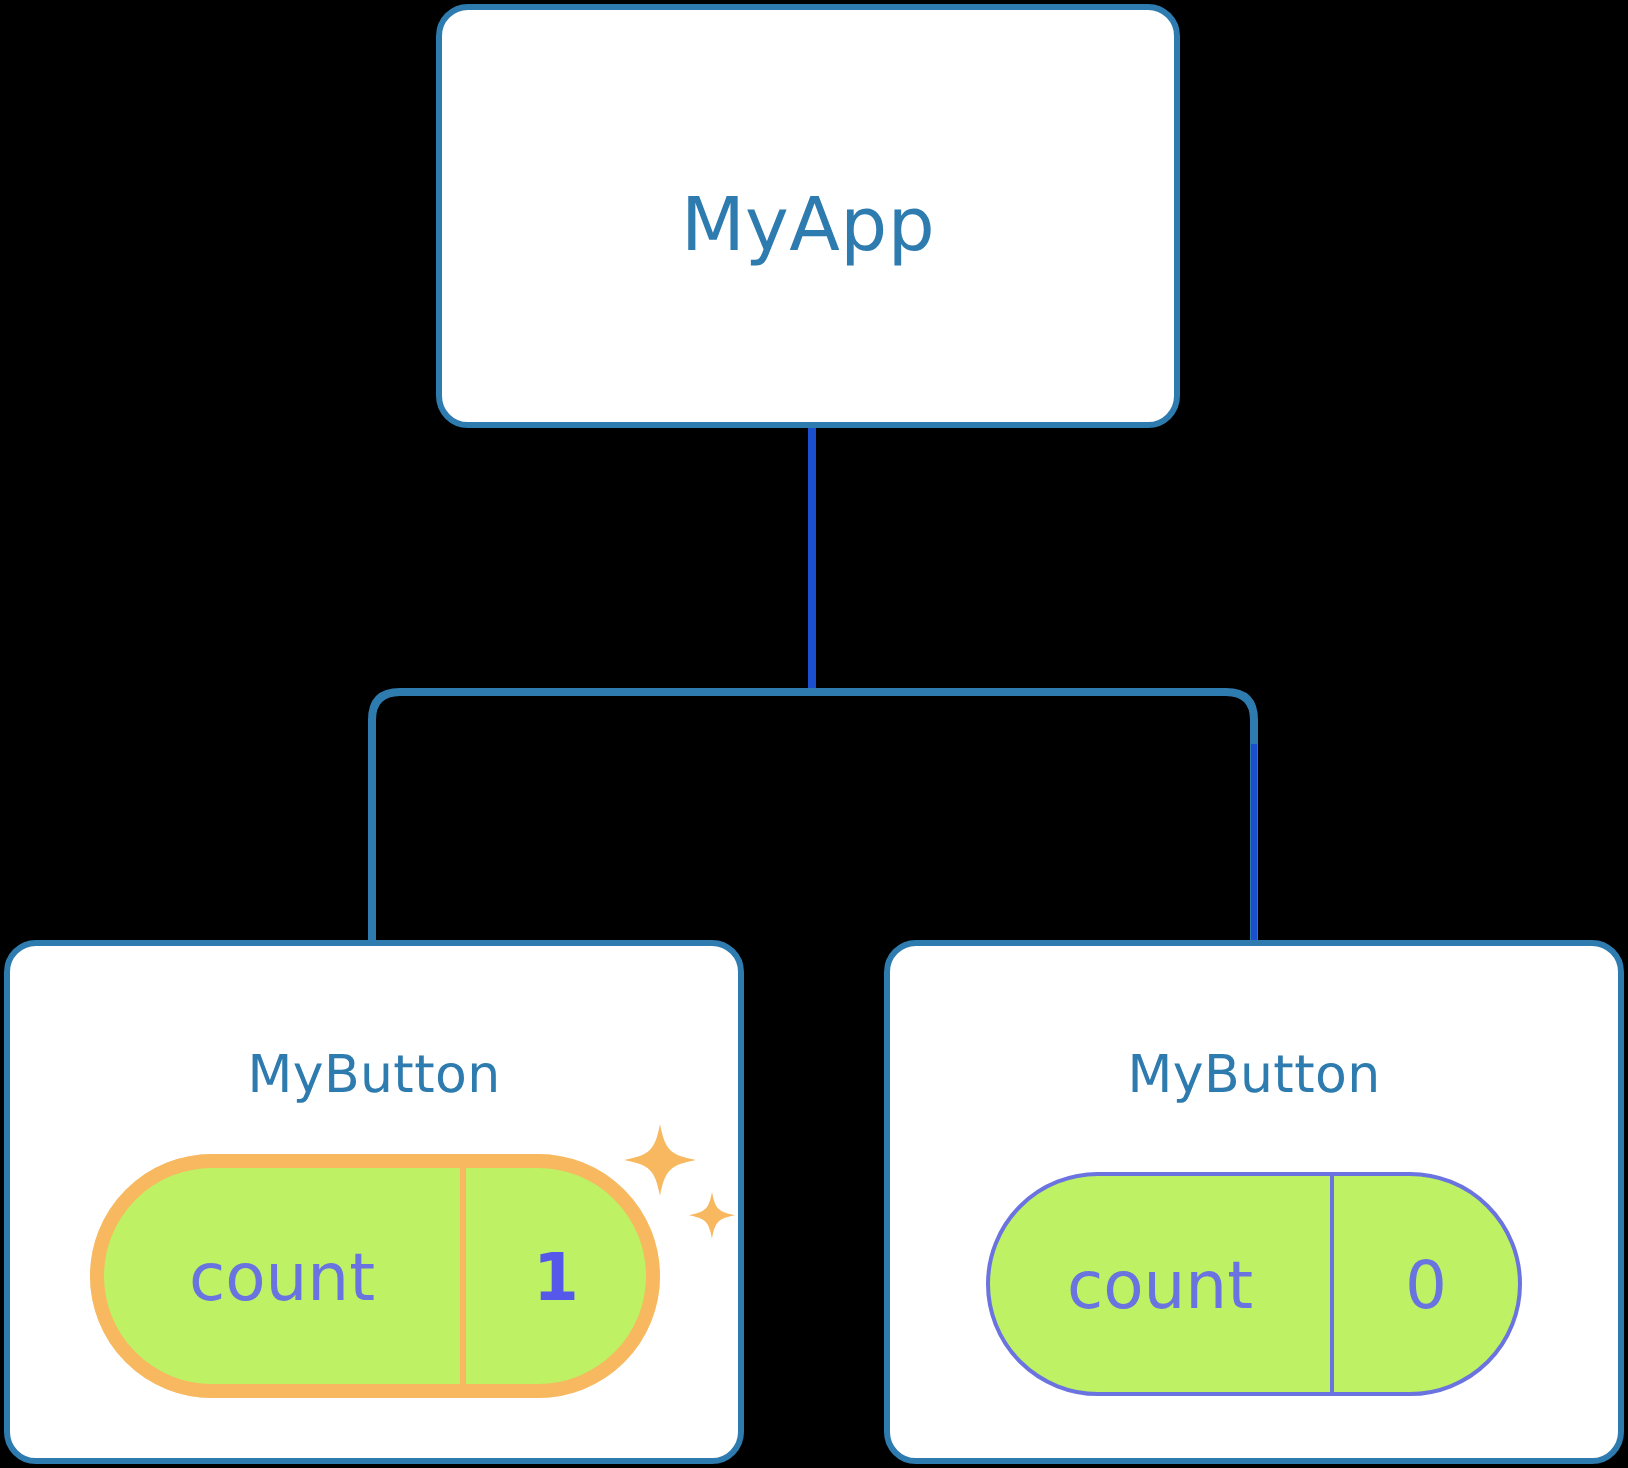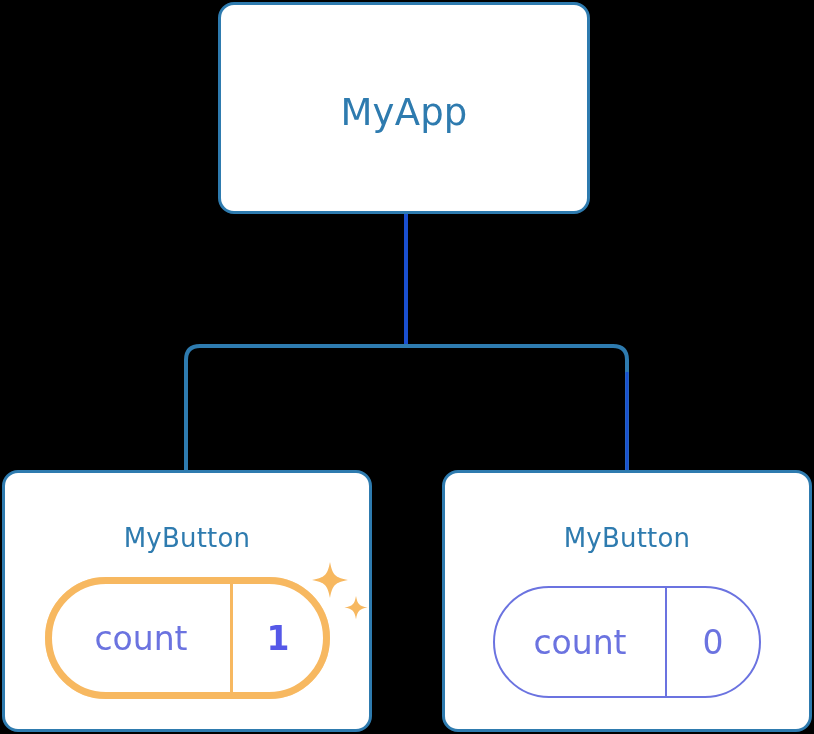--- a/index.html
+++ b/index.html
@@ -93,21 +93,21 @@
   .pill-wrap {
     position: absolute;
     z-index: 3;
   }
 
   .pill {
     position: absolute;
     box-sizing: border-box;
     display: flex;
     align-items: stretch;
-    background: #ffffff;
+    background: #bef264;
     border-radius: 999px;
     overflow: hidden;
   }
 
   .pill-key,
   .pill-val {
     display: flex;
     align-items: center;
     justify-content: center;
     white-space: nowrap;

